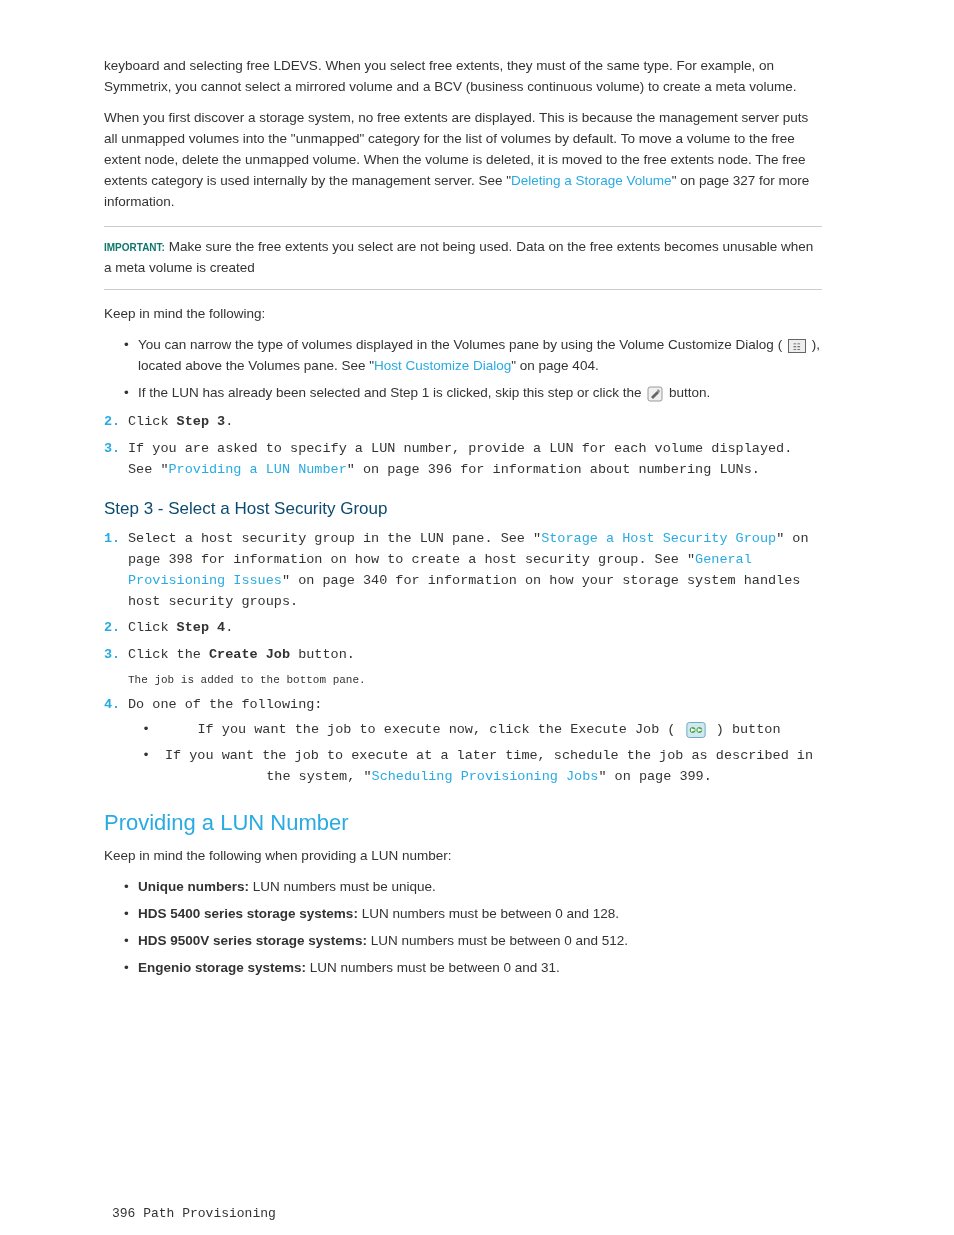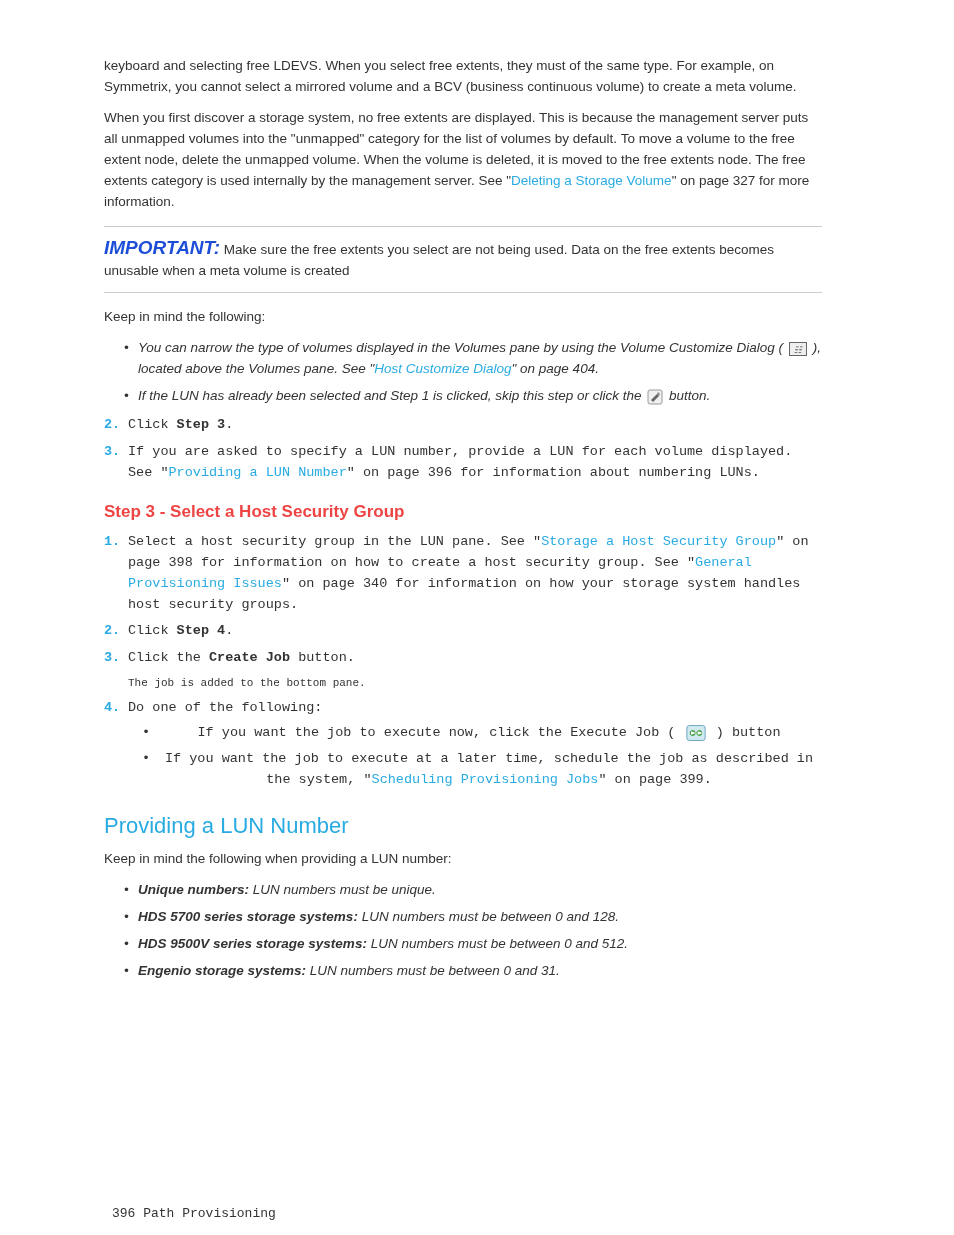--- a/index.html
+++ b/index.html
@@ -34,36 +34,34 @@
 
     .important-box {
       border-top: 1.5px solid #cccccc;
       border-bottom: 1.5px solid #cccccc;
       padding: 10px 0;
       margin: 14px 0 14px 0;
     }
 
     .important-label {
       font-weight: bold;
-      color: #1d4ed8;
-      font-size: 19px;
-      font-style: italic;
+      color: #0f766e;
+      font-size: 10px;
     }
 
     .important-text {
       font-size: 13.5px;
       line-height: 1.55;
       color: #333333;
       display: inline;
     }
 
     .bullet-list {
       margin: 8px 0 8px 20px;
       list-style: none;
-      font-style: italic;
     }
 
     .bullet-list li {
       font-size: 13.5px;
       line-height: 1.55;
       color: #333333;
       margin-bottom: 6px;
       padding-left: 14px;
       position: relative;
     }
@@ -92,22 +90,22 @@
       position: relative;
     }
 
     .num-1::before { content: "1."; position: absolute; left: 0; font-size: 13.5px; color: #29ABE2; font-weight: bold; }
     .num-2::before { content: "2."; position: absolute; left: 0; font-size: 13.5px; color: #29ABE2; font-weight: bold; }
     .num-3::before { content: "3."; position: absolute; left: 0; font-size: 13.5px; color: #29ABE2; font-weight: bold; }
     .num-4::before { content: "4."; position: absolute; left: 0; font-size: 13.5px; color: #29ABE2; font-weight: bold; }
 
     .section-heading {
       font-size: 17px;
-      color: #ef4444;
-      font-weight: bold;
+      color: #0c4a6e;
+      font-weight: normal;
       margin: 18px 0 10px 0;
     }
 
     .main-heading {
       font-size: 22px;
       color: #29ABE2;
       font-weight: normal;
       margin: 22px 0 10px 0;
     }
 
@@ -274,21 +272,21 @@
 
   <h1 class="main-heading">Providing a LUN Number</h1>
 
   <p class="body-text">Keep in mind the following when providing a LUN number:</p>
 
   <ul class="bullet-list">
     <li>
       <span class="bold">Unique numbers:</span><span> LUN numbers must be unique.</span>
     </li>
     <li>
-      <span class="bold">HDS 5700 series storage systems:</span><span> LUN numbers must be between 0 and 128.</span>
+      <span class="bold">HDS 5400 series storage systems:</span><span> LUN numbers must be between 0 and 128.</span>
     </li>
     <li>
       <span class="bold">HDS 9500V series storage systems:</span><span> LUN numbers must be between 0 and 512.</span>
     </li>
     <li>
       <span class="bold">Engenio storage systems:</span><span> LUN numbers must be between 0 and 31.</span>
     </li>
   </ul>
 
   <div class="page-footer">

